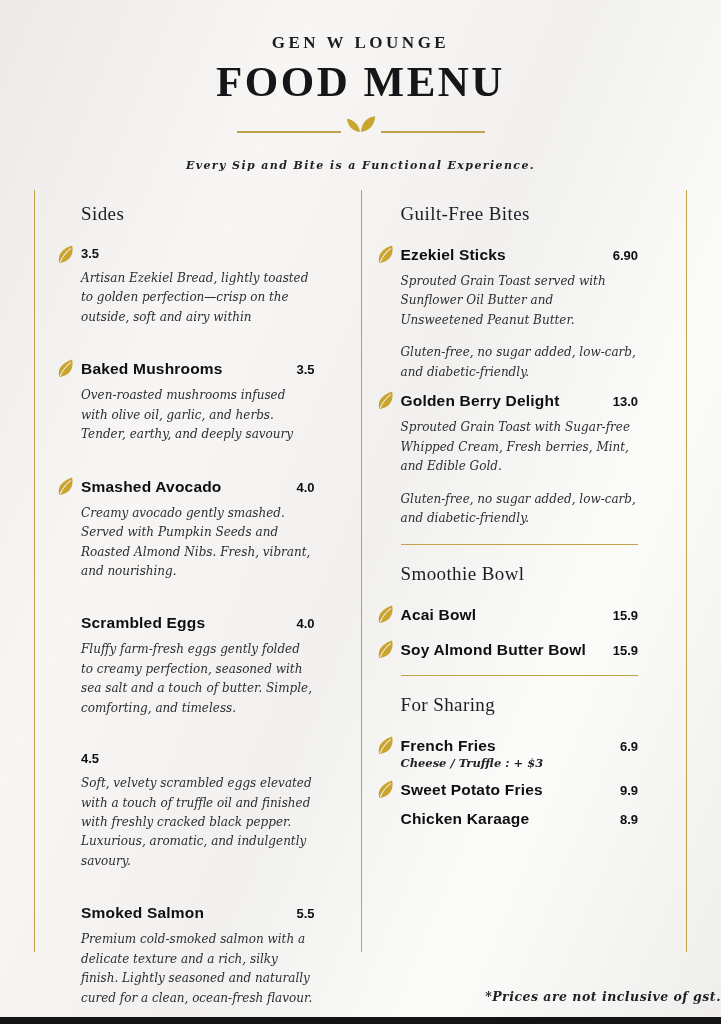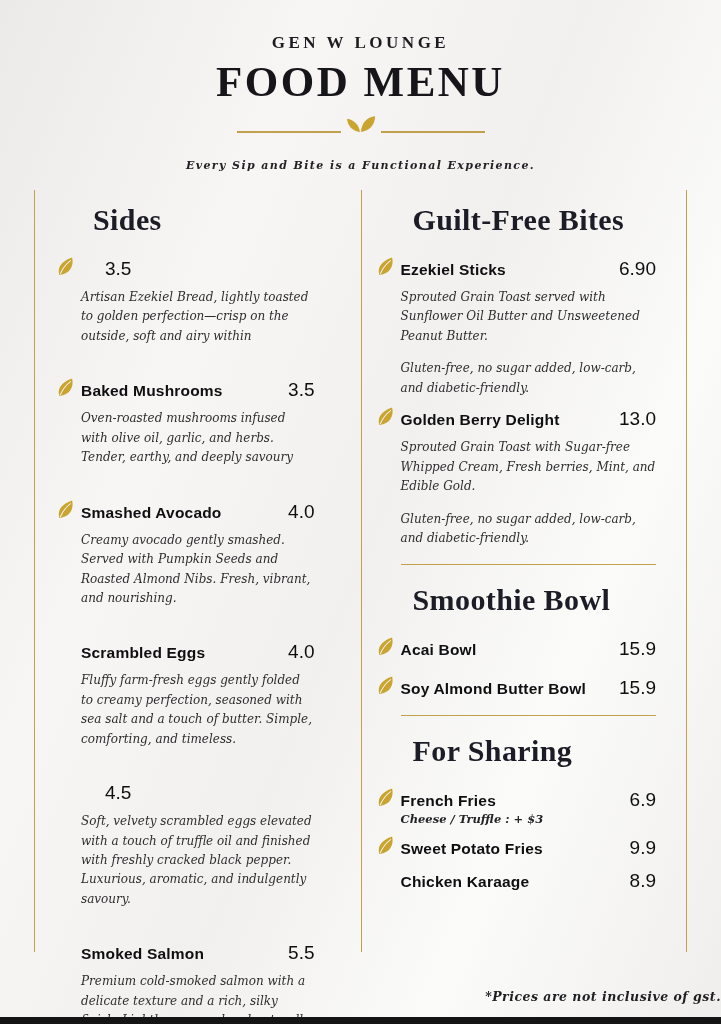--- a/index.html
+++ b/index.html
@@ -37,38 +37,38 @@
   }
 
   
   .menu-body {
     position: absolute; top: 190px; left: 34px; width: 653px; height: 762px;
     display: flex;
     border-left: 1.5px solid #c2a14d;
   }
   .col { height: 100%; }
   .col-left  { width: 327px; border-right: 1.5px solid #c2a14d; padding: 13px 46px 0 46px; }
-  .col-right { width: 326px; border-right: 1.5px solid #c2a14d; padding: 13px 30px 0 39px; }
+  .col-right { width: 326px; border-right: 1.5px solid #c2a14d; padding: 13px 48px 0 39px; }
 
   .section-heading {
     font-family: "Liberation Serif", "DejaVu Serif", serif;
-    font-size: 30px; font-weight: 700; letter-spacing: 0.4px; color: #1c1c26;
-    margin: 0 0 21px 12px;
+    font-size: 19px; font-weight: 400; letter-spacing: 0.4px; color: #1c1c26;
+    margin: 0 0 21px 0;
   }
   .gold-rule { border: none; border-top: 1.6px solid #c2a14d; margin: 16px 0 18px 0; width: 100%; }
 
   
   .item { position: relative; margin-bottom: 33px; }
   .leaf-svg { position: absolute; left: -26px; top: -2px; width: 21px; height: 21px; transform: rotate(-10deg); }
   .row { display: flex; justify-content: space-between; align-items: baseline; }
   .name {
     font-size: 15.5px; font-weight: 700; letter-spacing: 0.2px; color: #0f0f12; margin: 0;
     font-family: "Liberation Sans", sans-serif;
   }
-  .price { font-size: 19px; font-weight: 400; color: #0f0f12; margin-left: 24px; }
+  .price { font-size: 13px; font-weight: 700; color: #0f0f12; }
   .desc {
     margin: 8px 0 0 0;
     font-family: "DejaVu Serif", serif; font-style: italic;
     font-size: 12px; line-height: 1.62; color: #2d2d30;
   }
   .desc.second { margin-top: 13px; }
 
   
   .col-right .item.para2 { margin-bottom: 10px; }
   .col-right .item.bowl1 { margin-bottom: 17px; }

